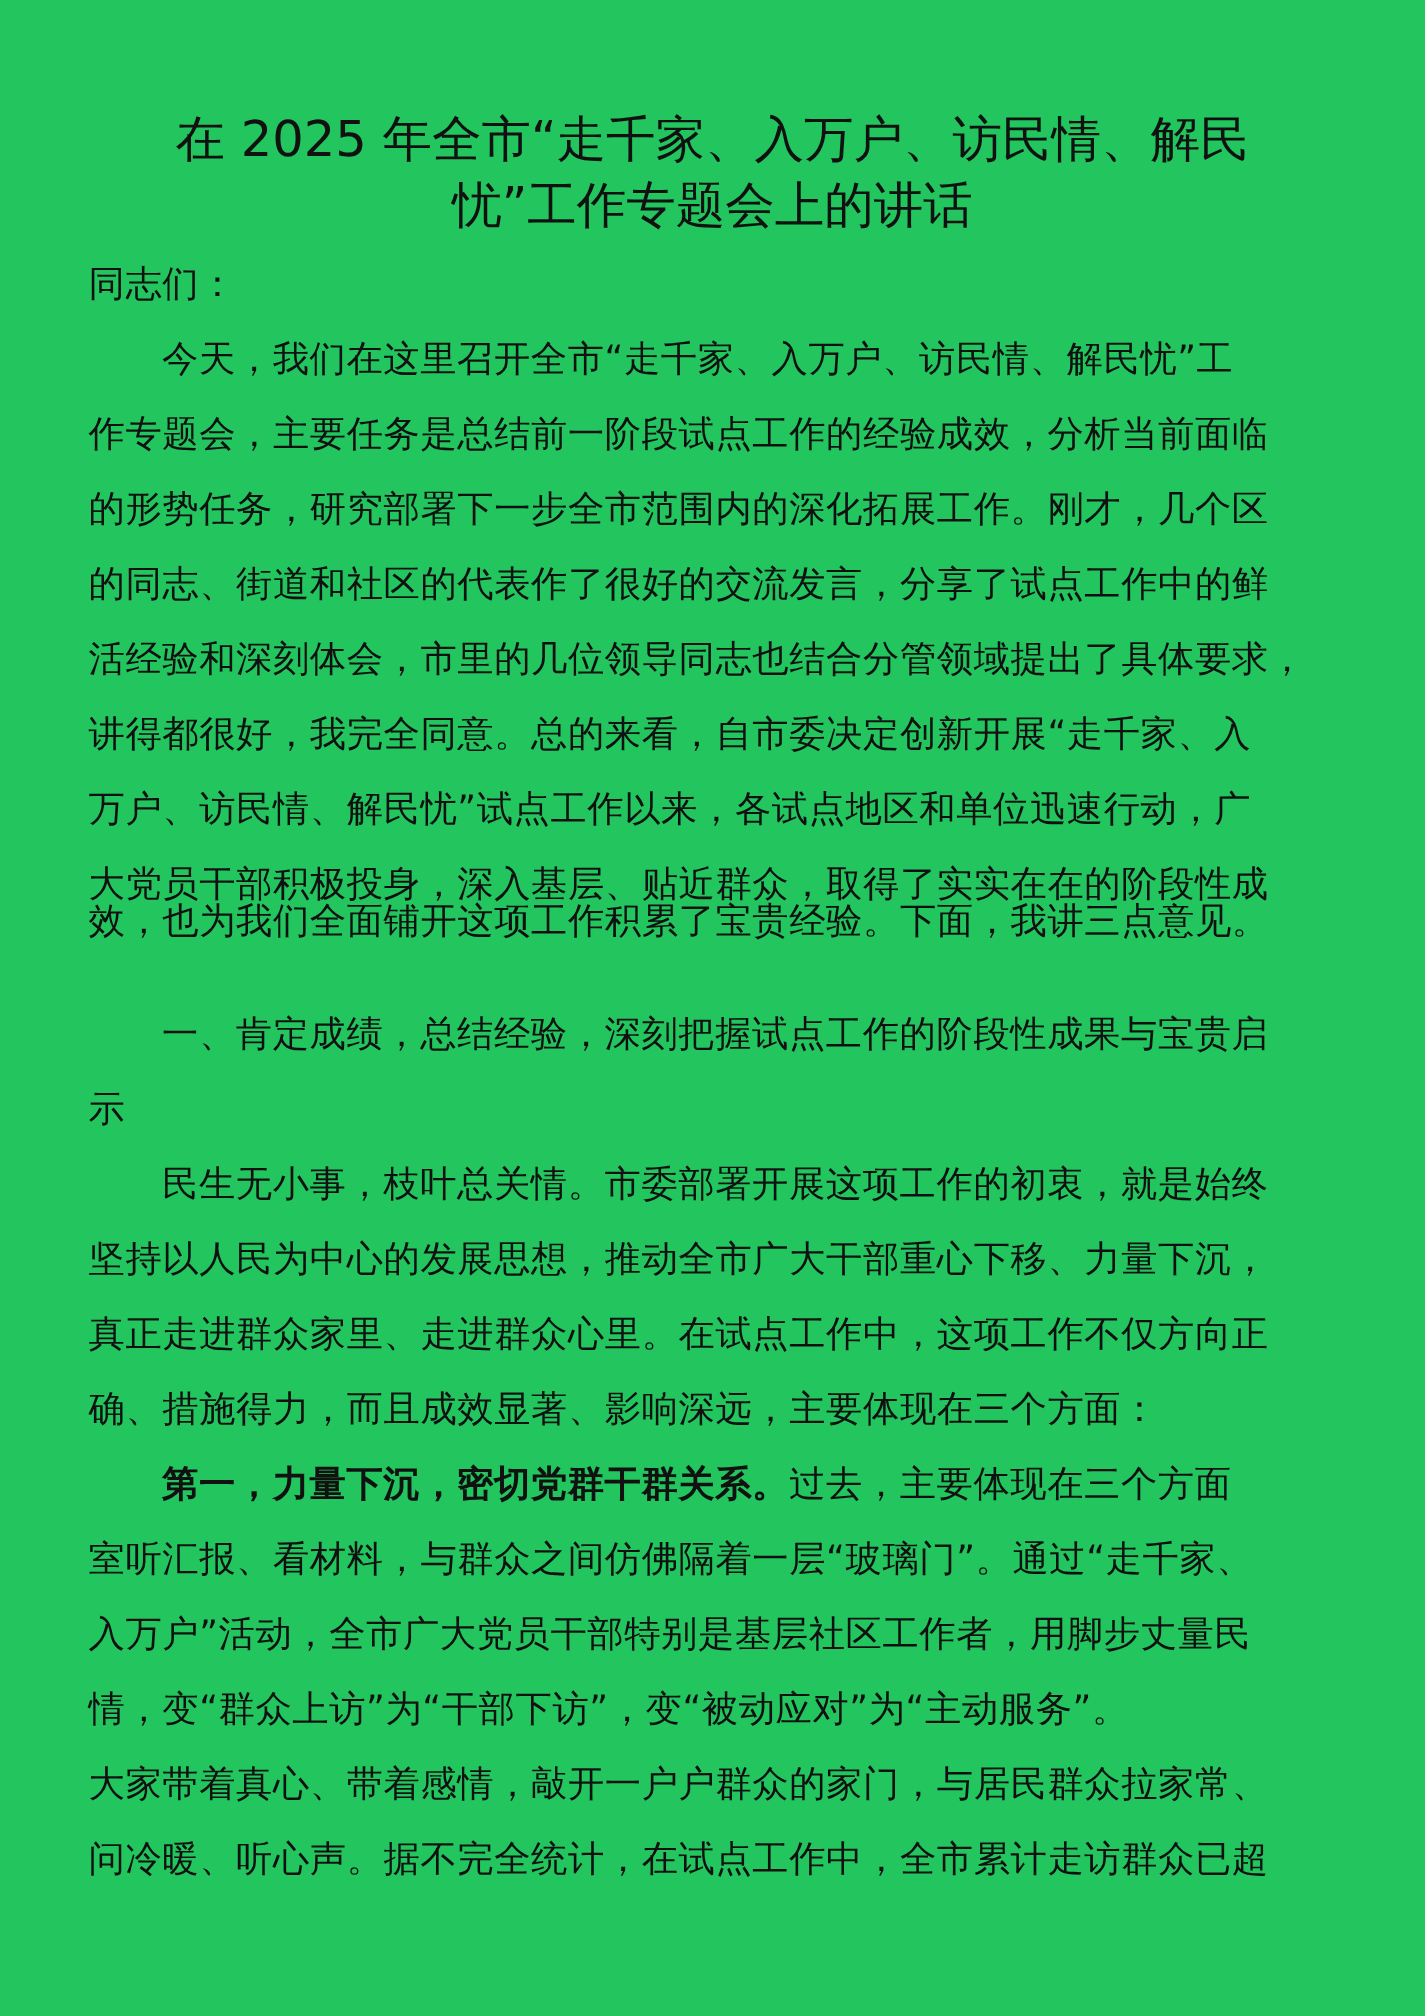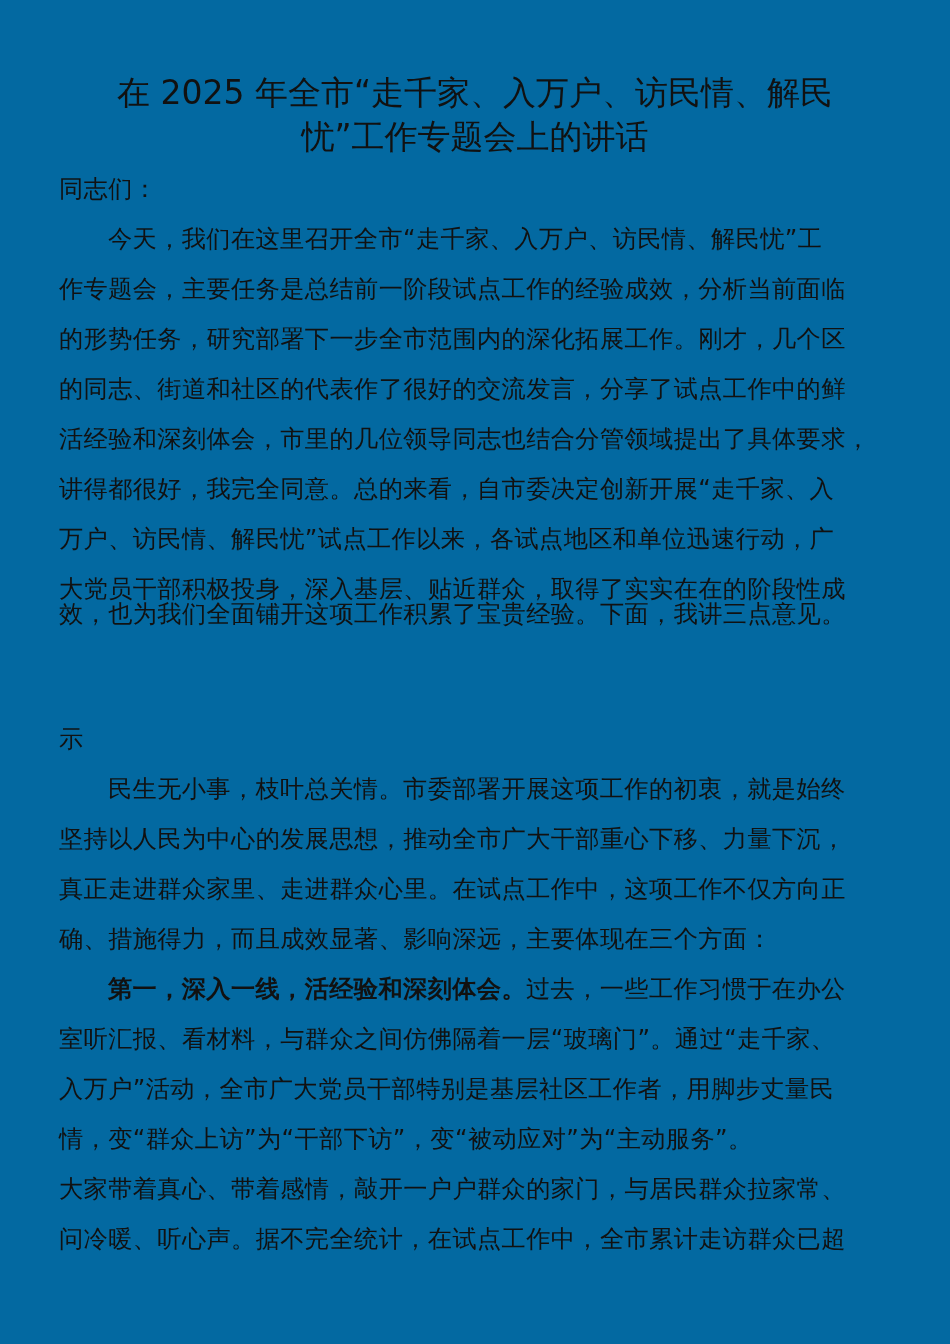--- a/index.html
+++ b/index.html
@@ -1,17 +1,17 @@
 <!DOCTYPE html>
 <html><head>
 <meta charset="utf-8">
 <style>
   html, body { margin: 0; padding: 0; background: #ffffff; }
   body { width: 950px; height: 1344px; position: relative; overflow: hidden; }
-  .page { position: absolute; left: 0; top: 0; width: 950px; height: 1344px; background: #0369a1; }
+  .page { position: absolute; left: 0; top: 0; width: 950px; height: 1344px; background: #22c55e; }
   .title { position: absolute; left: 0; width: 950px; text-align: center;
     font-family: "DejaVu Sans", sans-serif; font-size: 33px; color: #111; line-height: 1; white-space: nowrap; }
   .line { position: absolute; left: 59px; font-family: "DejaVu Sans", sans-serif;
     font-size: 24.2px; color: #111; white-space: nowrap; line-height: 1; letter-spacing: 0.4px; }
   .indent { left: 108px; }
   .bold { font-weight: bold; }
 </style>
 </head>
 <body>
 
@@ -24,28 +24,29 @@
   <div class="line indent" style="top:227px;">今天，我们在这里召开全市“走千家、入万户、访民情、解民忧”工</div>
   <div class="line" style="top:277px;">作专题会，主要任务是总结前一阶段试点工作的经验成效，分析当前面临</div>
   <div class="line" style="top:327px;">的形势任务，研究部署下一步全市范围内的深化拓展工作。刚才，几个区</div>
   <div class="line" style="top:377px;">的同志、街道和社区的代表作了很好的交流发言，分享了试点工作中的鲜</div>
   <div class="line" style="top:427px;">活经验和深刻体会，市里的几位领导同志也结合分管领域提出了具体要求，</div>
   <div class="line" style="top:477px;">讲得都很好，我完全同意。总的来看，自市委决定创新开展“走千家、入</div>
   <div class="line" style="top:527px;">万户、访民情、解民忧”试点工作以来，各试点地区和单位迅速行动，广</div>
   <div class="line" style="top:577px;text-align:center;">大党员干部积极投身，深入基层、贴近群众，取得了实实在在的阶段性成</div>
   <div class="line" style="top:602px;">效，也为我们全面铺开这项工作积累了宝贵经验。下面，我讲三点意见。</div>
 
+  <div class="line indent" style="top:677px;">一、肯定成绩，总结经验，深刻把握试点工作的阶段性成果与宝贵启</div>
   <div class="line" style="top:727px;">示</div>
 
   <div class="line indent" style="top:777px;">民生无小事，枝叶总关情。市委部署开展这项工作的初衷，就是始终</div>
   <div class="line" style="top:827px;">坚持以人民为中心的发展思想，推动全市广大干部重心下移、力量下沉，</div>
   <div class="line" style="top:877px;">真正走进群众家里、走进群众心里。在试点工作中，这项工作不仅方向正</div>
   <div class="line" style="top:927px;">确、措施得力，而且成效显著、影响深远，主要体现在三个方面：</div>
 
   <div class="line indent" style="top:977px;">
-    <span class="bold">第一，深入一线，活经验和深刻体会。</span><span>过去，一些工作习惯于在办公</span>
+    <span class="bold">第一，力量下沉，密切党群干群关系。</span><span>过去，主要体现在三个方面</span>
   </div>
   <div class="line" style="top:1027px;">室听汇报、看材料，与群众之间仿佛隔着一层“玻璃门”。通过“走千家、</div>
   <div class="line" style="top:1077px;">入万户”活动，全市广大党员干部特别是基层社区工作者，用脚步丈量民</div>
   <div class="line" style="top:1127px;text-align:right;">情，变“群众上访”为“干部下访”，变“被动应对”为“主动服务”。</div>
   <div class="line" style="top:1177px;">大家带着真心、带着感情，敲开一户户群众的家门，与居民群众拉家常、</div>
   <div class="line" style="top:1227px;">问冷暖、听心声。据不完全统计，在试点工作中，全市累计走访群众已超</div>
 </div>
 
 </body></html>

